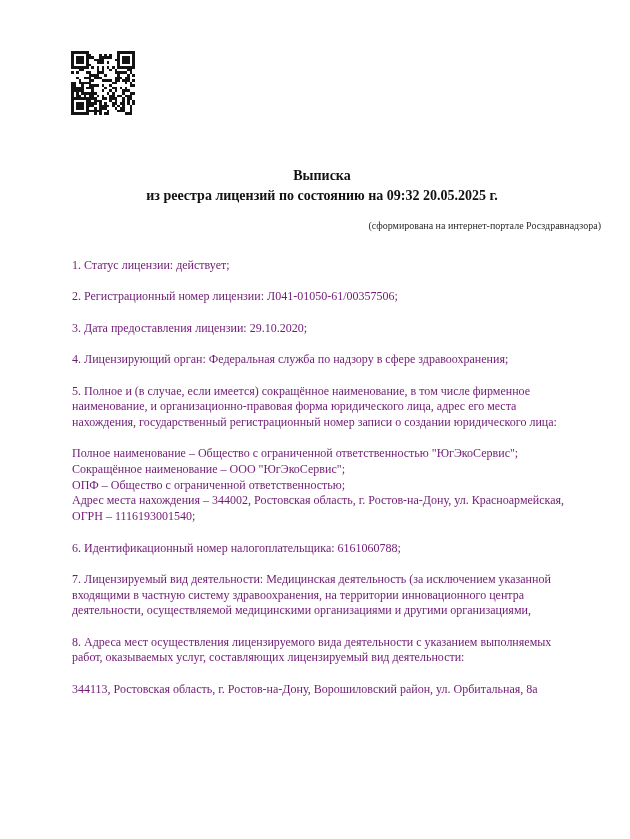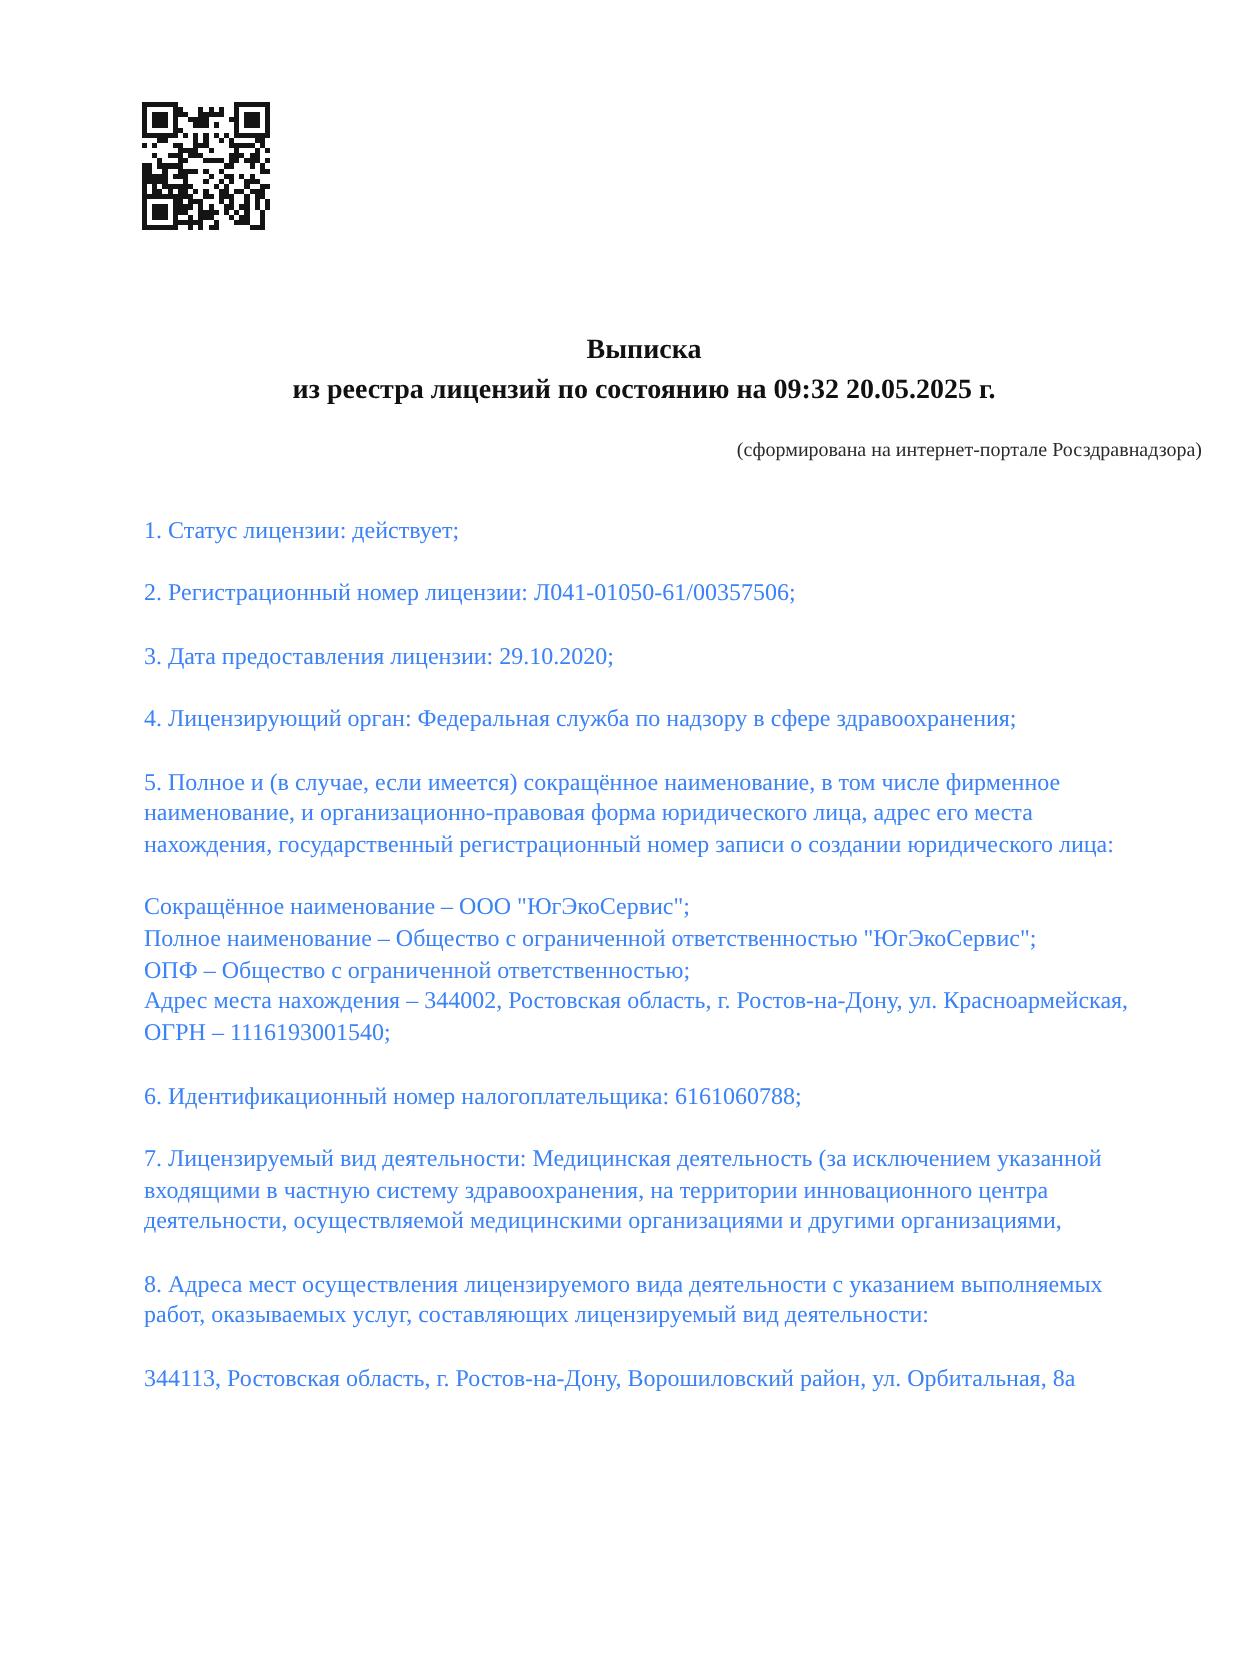--- a/index.html
+++ b/index.html
@@ -39,21 +39,21 @@
     font-size: 10px;
     line-height: 13px;
     color: #2a2a2a;
   }
   .doc-body {
     position: absolute;
     left: 72px; top: 258px;
     width: 558px;
     font-size: 12px;
     line-height: 15.7px;
-    color: #3b82f6;
+    color: #701a75;
   }
   .para { margin: 0 0 15.7px 0; }
   .para:last-child { margin-bottom: 0; }
   .line { white-space: nowrap; }
 </style>
 </head>
 <body>
 
 <div class="page">
 
@@ -401,22 +401,22 @@
       </div>
       <div class="para">
         <div class="line">4. Лицензирующий орган: Федеральная служба по надзору в сфере здравоохранения;</div>
       </div>
       <div class="para">
         <div class="line">5. Полное и (в случае, если имеется) сокращённое наименование, в том числе фирменное</div>
         <div class="line">наименование, и организационно-правовая форма юридического лица, адрес его места</div>
         <div class="line">нахождения, государственный регистрационный номер записи о создании юридического лица:</div>
       </div>
       <div class="para">
+        <div class="line">Полное наименование – Общество с ограниченной ответственностью "ЮгЭкоСервис";</div>
         <div class="line">Сокращённое наименование – ООО "ЮгЭкоСервис";</div>
-        <div class="line">Полное наименование – Общество с ограниченной ответственностью "ЮгЭкоСервис";</div>
         <div class="line">ОПФ – Общество с ограниченной ответственностью;</div>
         <div class="line">Адрес места нахождения – 344002, Ростовская область, г. Ростов-на-Дону, ул. Красноармейская,</div>
         <div class="line">ОГРН – 1116193001540;</div>
       </div>
       <div class="para">
         <div class="line">6. Идентификационный номер налогоплательщика: 6161060788;</div>
       </div>
       <div class="para">
         <div class="line">7. Лицензируемый вид деятельности: Медицинская деятельность (за исключением указанной</div>
         <div class="line">входящими в частную систему здравоохранения, на территории инновационного центра</div>

